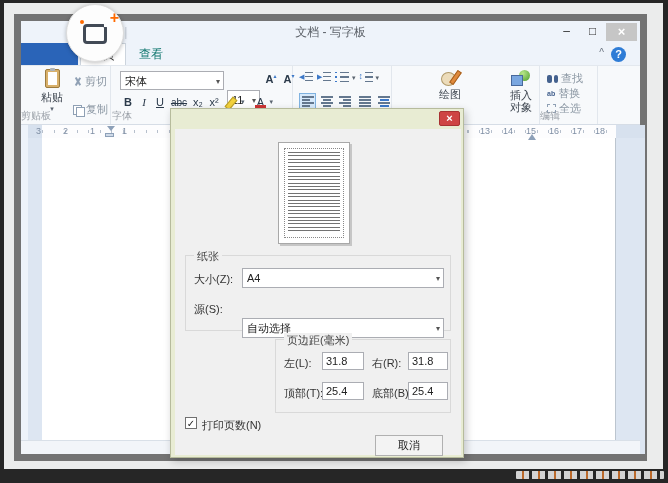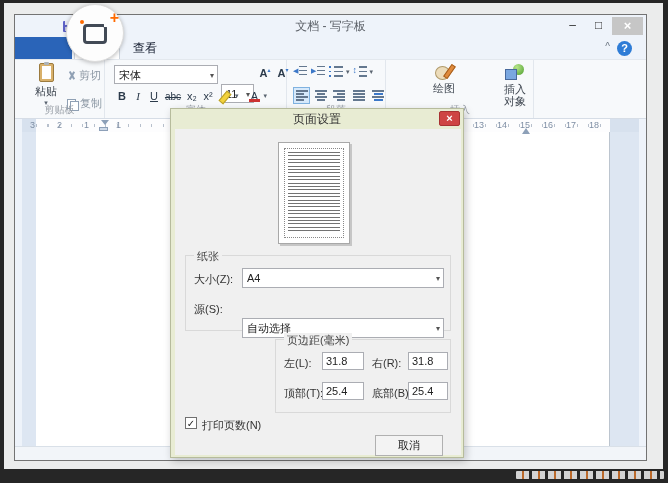--- a/index.html
+++ b/index.html
@@ -4,50 +4,50 @@
 <style>
   * { margin:0; padding:0; box-sizing:border-box; }
   html,body { width:668px; height:483px; }
   body { font-family:"Liberation Sans","DejaVu Sans",sans-serif; background:#262626; position:relative; overflow:hidden; }
   .abs { position:absolute; }
 
   
   #bg-light { left:4px; top:3px; width:659px; height:466px; background:#ebecec; }
 
   
-  #window { left:14px; top:14px; width:633px; height:447px; background:#eef3fa; border:1px solid #737373; }
+  #window { left:14px; top:14px; width:633px; height:447px; background:#eef3fa; border:7px solid #737373; }
 
   
   #titlebar { left:0; top:0; width:100%; height:22px; }
   #qat { left:48px; top:4px; display:flex; align-items:center; gap:5px; height:14px; }
   .ico-save { width:11px; height:11px; background:#5e62c8; border-radius:1px; position:relative; }
   .ico-save::before { content:""; position:absolute; left:2px; top:0; width:7px; height:4px; background:#e8eaf6; }
   .ico-save::after { content:""; position:absolute; left:2px; bottom:1px; width:7px; height:4px; background:#c9cbe8; }
   .ico-undo { color:#3f7ad1; font-size:12px; line-height:12px; }
   .ico-redo { color:#9aa4ad; font-size:12px; line-height:12px; }
   .qat-caret { color:#6a7684; font-size:8px; }
   .qat-sep { color:#c3cbd4; font-size:12px; }
   #win-title { left:0; top:0; width:100%; height:22px; text-align:center; line-height:22px; font-size:12px; color:#5a5f66; }
   #win-controls { right:3px; top:2px; display:flex; gap:1px; }
   .wbtn { width:25px; height:18px; text-align:center; line-height:17px; font-size:12px; color:#333; }
   .wbtn.close { width:31px; background:#c6c6c6; color:#fff; font-size:13px; font-weight:bold; }
 
   
   #tabsrow { left:0; top:22px; width:100%; height:22px; }
   #file-btn { left:0; top:0; width:57px; height:22px; background:#2a64b8; }
-  .tab { top:0; height:22px; line-height:22px; text-align:center; font-size:12px; color:#0f172a; width:46px; }
+  .tab { top:0; height:22px; line-height:22px; text-align:center; font-size:12px; color:#0f766e; width:46px; }
   #tab-home { left:59px; background:#fff; border:1px solid #ccd4dd; border-bottom:none; color:#333; }
   #tab-view { left:107px; }
   #ribbon-collapse { right:36px; top:4px; font-size:10px; color:#68727e; }
   #help-btn { right:14px; top:4px; width:15px; height:15px; border-radius:50%; background:#2e7cd6; color:#fff; font-size:11px; font-weight:bold; text-align:center; line-height:15px; }
 
   
   #ribbon { left:0; top:44px; width:100%; height:60px; background:#f7f9fb; border-top:1px solid #e3e8ee; border-bottom:1px solid #d6dde6; }
   .rgroup { top:0; height:58px; border-right:1px solid #e2e7ed; }
-  .glabel { position:absolute; bottom:1px; left:0; width:100%; text-align:center; font-size:10px; color:#9aa0a8; }
+  .glabel { position:absolute; bottom:1px; left:0; width:100%; font-size:10px; color:#9aa0a8; }
   .rtxt { font-size:11px; color:#8b97a3; }
 
   
   #g-clip { left:0; width:90px; }
   #paste-btn { left:13px; top:3px; width:36px; height:44px; display:flex; flex-direction:column; align-items:center; }
   .ico-clipboard { width:15px; height:19px; background:#d8b06a; border:1px solid #9c7b3e; border-radius:2px; position:relative; }
   .ico-clipboard::before { content:""; position:absolute; left:2px; top:2px; width:9px; height:13px; background:#fff; }
   .ico-clipboard::after { content:""; position:absolute; left:4px; top:-2px; width:5px; height:3px; background:#aeb4ba; border-radius:1px; }
   #paste-btn .blabel { font-size:11px; color:#3e4650; margin-top:2px; }
   #paste-btn .bcaret { font-size:7px; color:#5a6470; }
@@ -324,20 +324,35 @@
         <span class="ico-pal"></span>
         <span class="blabel">绘图</span>
       </div>
       <div class="inscol" style="left:115px;width:26px">
         <span class="ico-obj"></span>
         <span class="blabel" style="width:24px">插入对象</span>
       </div>
       <div class="glabel">插入</div>
     </div>
 
+    <div id="g-edit" class="rgroup abs">
+      <div class="edrow" style="top:5px">
+        <span class="ico-find"></span>
+        <span class="rtxt">查找</span>
+      </div>
+      <div class="edrow" style="top:20px">
+        <span class="ico-rep">ab</span>
+        <span class="rtxt">替换</span>
+      </div>
+      <div class="edrow" style="top:35px">
+        <span class="ico-sel"></span>
+        <span class="rtxt">全选</span>
+      </div>
+      <div class="glabel">编辑</div>
+    </div>
   </div>
 
   <div id="ruler" class="abs">
     <div id="ruler-band"></div>
     <span class="rn" style="left:8px">3</span>
     <span class="rn" style="left:35px">2</span>
     <span class="rn" style="left:62px">1</span>
     <span class="rn" style="left:94px">1</span>
     <span class="rn" style="left:452px">13</span>
     <span class="rn" style="left:475px">14</span>
@@ -351,21 +366,20 @@
   </div>
 
   <div id="document" class="abs">
     <div id="page"></div>
   </div>
 
   <div id="statusbar" class="abs"></div>
 </div>
 
 <div id="dialog" class="abs">
-  <div id="dlg-title" class="abs">页面设置</div>
   <div id="dlg-close" class="abs">×</div>
 
   <div id="dlg-body" class="abs">
 
     <div id="preview" class="abs">
       <div id="preview-inner">
         <div id="preview-lines"></div>
       </div>
     </div>
 

